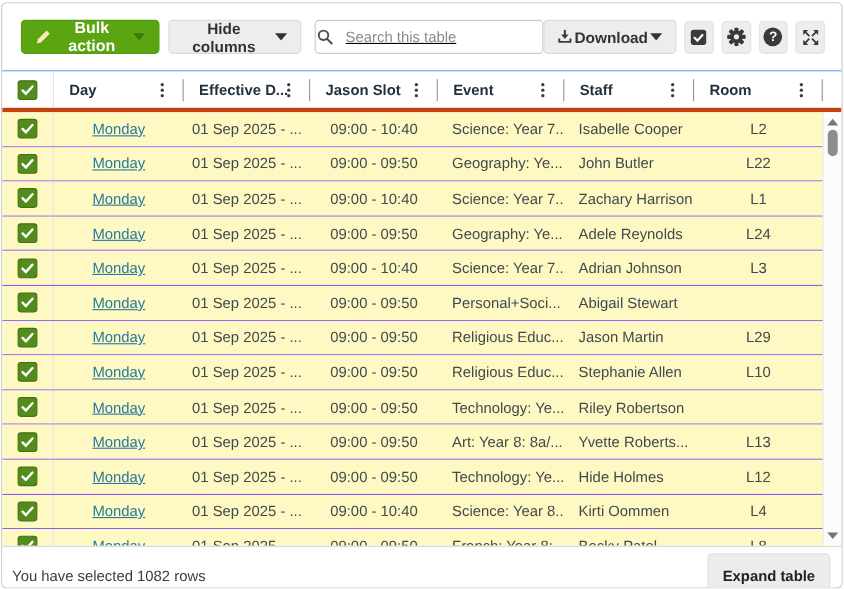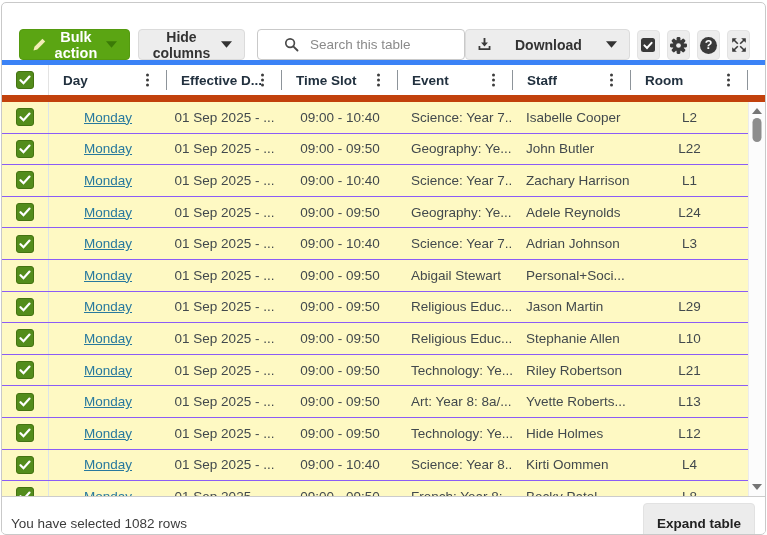--- a/index.html
+++ b/index.html
@@ -2,40 +2,40 @@
 <html><head>
 <meta charset="utf-8">
 <style>
   html,body{margin:0;padding:0;background:#fff;}
   body{font-family:"Liberation Sans","DejaVu Sans",sans-serif;-webkit-font-smoothing:antialiased;}
 
   .app{position:relative;width:763px;height:531px;margin:2px 0 0 1px;border:1px solid #c9c9c9;
        border-radius:5px;background:#fff;overflow:hidden;box-sizing:content-box;}
 
   
-  .toolbar{height:62px;display:flex;align-items:flex-end;padding:0 15px 0 17px;
-           border-bottom:5px solid #3b82f6;box-sizing:border-box;}
+  .toolbar{height:62px;display:flex;align-items:center;padding:0 15px 0 17px;
+           border-bottom:1px solid #3b82f6;box-sizing:border-box;}
   .btn{display:inline-flex;align-items:center;height:31px;border-radius:4px;cursor:pointer;
        font-family:inherit;font-size:14px;font-weight:bold;box-sizing:border-box;}
   .btn-green{background:#5ba513;border:1px solid #549a10;color:#fff;padding:0 12px;gap:7px;font-size:14.5px;}
   .btn-gray{background:#ededed;border:1px solid #dbdbdb;color:#333;padding:0 12px;gap:9px;}
   .btn-hide{margin-left:8px;}
-  .btn-download{margin-left:auto;gap:24px;}
+  .btn-download{margin-left:auto;gap:2px;}
   .icon-btn{margin-left:7px;width:31px;height:30px;background:#ededed;border:1px solid #e3e3e3;
             border-radius:4px;display:inline-flex;align-items:center;justify-content:center;cursor:pointer;padding:0;}
   .search-wrap{margin-left:12px;width:208px;height:31px;background:#fff;border:1px solid #c9c9c9;
-               border-radius:4px;display:flex;align-items:center;padding:0 26px;gap:9px;box-sizing:border-box;}
+               border-radius:4px;display:flex;align-items:center;padding:0 1px;gap:9px;box-sizing:border-box;text-decoration:underline;}
   .search-wrap input{border:none;outline:none;flex:1;font-family:inherit;font-size:13.5px;color:#333;min-width:0;background:transparent;}
   .search-wrap input::placeholder{color:#8a8a8a;}
   .qmark{width:17px;height:17px;border-radius:50%;background:#3a3a3a;color:#fff;font-weight:bold;
          font-size:12.5px;display:flex;align-items:center;justify-content:center;line-height:1;}
 
   
   .thead{display:grid;grid-template-columns:47px 118px 115px 116px 115px 118px 1fr;height:37px;
-         padding-right:17px;border-bottom:7px solid #c2410c;box-sizing:border-box;background:#fff;}
+         padding-right:17px;border-bottom:4px solid #c2410c;box-sizing:border-box;background:#fff;}
   .th{position:relative;display:flex;align-items:center;padding-left:14px;
       font-weight:bold;font-size:13.5px;color:#22313f;box-sizing:border-box;}
   .th::after{content:"";position:absolute;right:0;top:50%;transform:translateY(-50%);
              width:1px;height:20px;background:#8d949a;}
   .th-check{padding:0;justify-content:center;border-right:1px solid #e3e3e3;}
   .th-check::after{display:none;}
   .kebab{position:absolute;right:16px;top:50%;transform:translateY(-50%);
          display:flex;flex-direction:column;gap:2px;cursor:pointer;padding:2px;}
   .kebab i{width:3px;height:3px;border-radius:50%;background:#3d3d3d;display:block;}
 
@@ -189,21 +189,21 @@
     </div>
     <div class="th">
       <span>Effective D...</span>
       <span class="kebab">
           <i></i>
           <i></i>
           <i></i>
         </span>
     </div>
     <div class="th">
-      <span>Time Slot</span>
+      <span>Jason Slot</span>
       <span class="kebab">
           <i></i>
           <i></i>
           <i></i>
         </span>
     </div>
     <div class="th">
       <span>Event</span>
       <span class="kebab">
           <i></i>
@@ -327,22 +327,22 @@
         <svg width="12" height="10" viewBox="0 0 12 10">
                 <path d="M1.5 5.2L4.5 8.2 10.5 1.6" stroke="#fff" stroke-width="2.2" fill="none" stroke-linecap="round"></path>
               </svg>
       </div>
     </div>
     <div class="cell center">
       <a class="day-link">Monday</a>
     </div>
     <div class="cell center">01 Sep 2025 - ...</div>
     <div class="cell center">09:00 - 09:50</div>
+    <div class="cell left">Personal+Soci...</div>
     <div class="cell left">Abigail Stewart</div>
-    <div class="cell left">Personal+Soci...</div>
   </div>
 
   <div class="row">
     <div class="cell cell-check">
       <div class="checkbox">
         <svg width="12" height="10" viewBox="0 0 12 10">
                 <path d="M1.5 5.2L4.5 8.2 10.5 1.6" stroke="#fff" stroke-width="2.2" fill="none" stroke-linecap="round"></path>
               </svg>
       </div>
     </div>
@@ -382,21 +382,20 @@
               </svg>
       </div>
     </div>
     <div class="cell center">
       <a class="day-link">Monday</a>
     </div>
     <div class="cell center">01 Sep 2025 - ...</div>
     <div class="cell center">09:00 - 09:50</div>
     <div class="cell left">Technology: Ye...</div>
     <div class="cell left">Riley Robertson</div>
-    <div class="cell center">L21</div>
   </div>
 
   <div class="row">
     <div class="cell cell-check">
       <div class="checkbox">
         <svg width="12" height="10" viewBox="0 0 12 10">
                 <path d="M1.5 5.2L4.5 8.2 10.5 1.6" stroke="#fff" stroke-width="2.2" fill="none" stroke-linecap="round"></path>
               </svg>
       </div>
     </div>

